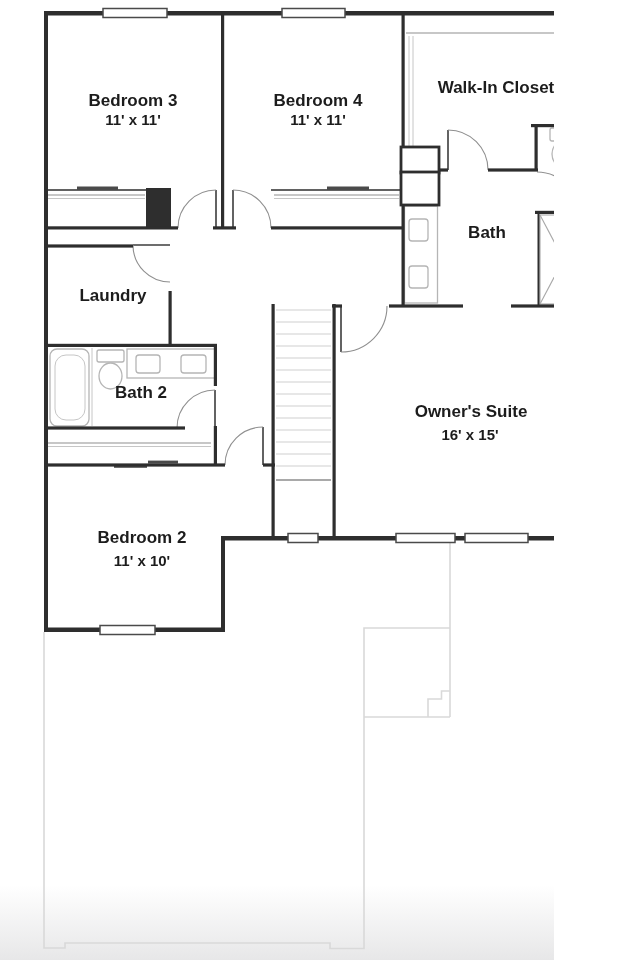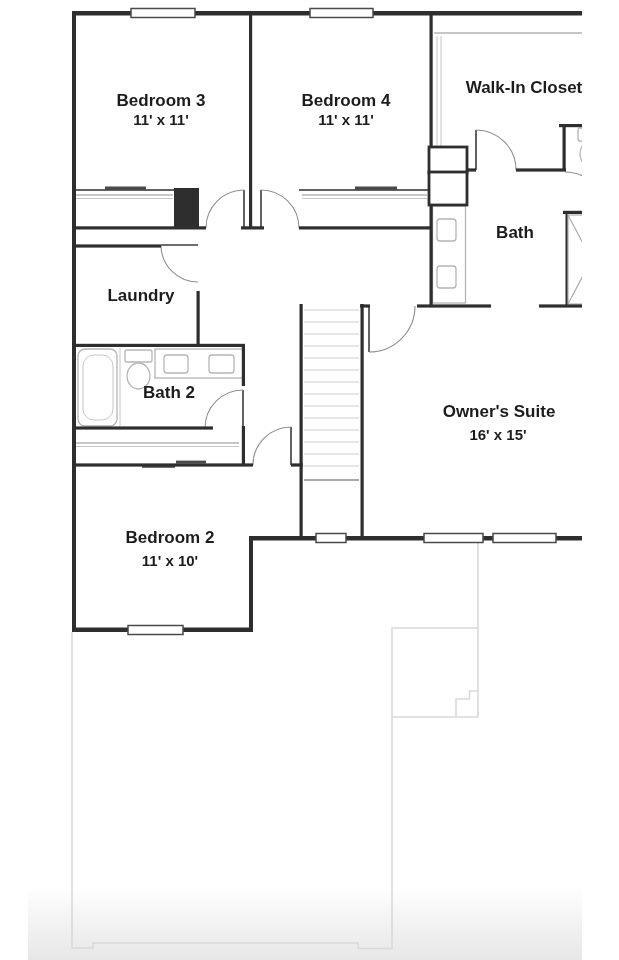--- a/index.html
+++ b/index.html
@@ -1,16 +1,16 @@
 <!DOCTYPE html>
 <html><head>
 <meta charset="utf-8">
 <style>
   html,body { margin:0; padding:0; background:#ffffff; }
-  .stage { position:relative; width:554px; height:960px; background:#ffffff; overflow:hidden;margin-left:28px; }
+  .stage { position:relative; width:554px; height:960px; background:#ffffff; overflow:hidden; }
   svg { display:block; }
   .wall      { fill:#2e2e2e; }
   .wallThin  { stroke:#2e2e2e; stroke-width:1.6; fill:none; }
   .postHollow{ fill:#ffffff; stroke:#2e2e2e; stroke-width:2.8; }
   .leaf      { stroke:#3c3c3c; stroke-width:1.6; fill:none; }
   .arc       { stroke:#8f8f8f; stroke-width:1.1; fill:none; }
   .fix       { stroke:#b5b5b5; stroke-width:1.3; fill:none; }
   .fixLite   { stroke:#c6c6c6; stroke-width:1; fill:none; }
   .tick      { fill:#4a4a4a; }
   .xbox      { stroke:#a8a8a8; stroke-width:1.1; fill:none; }

